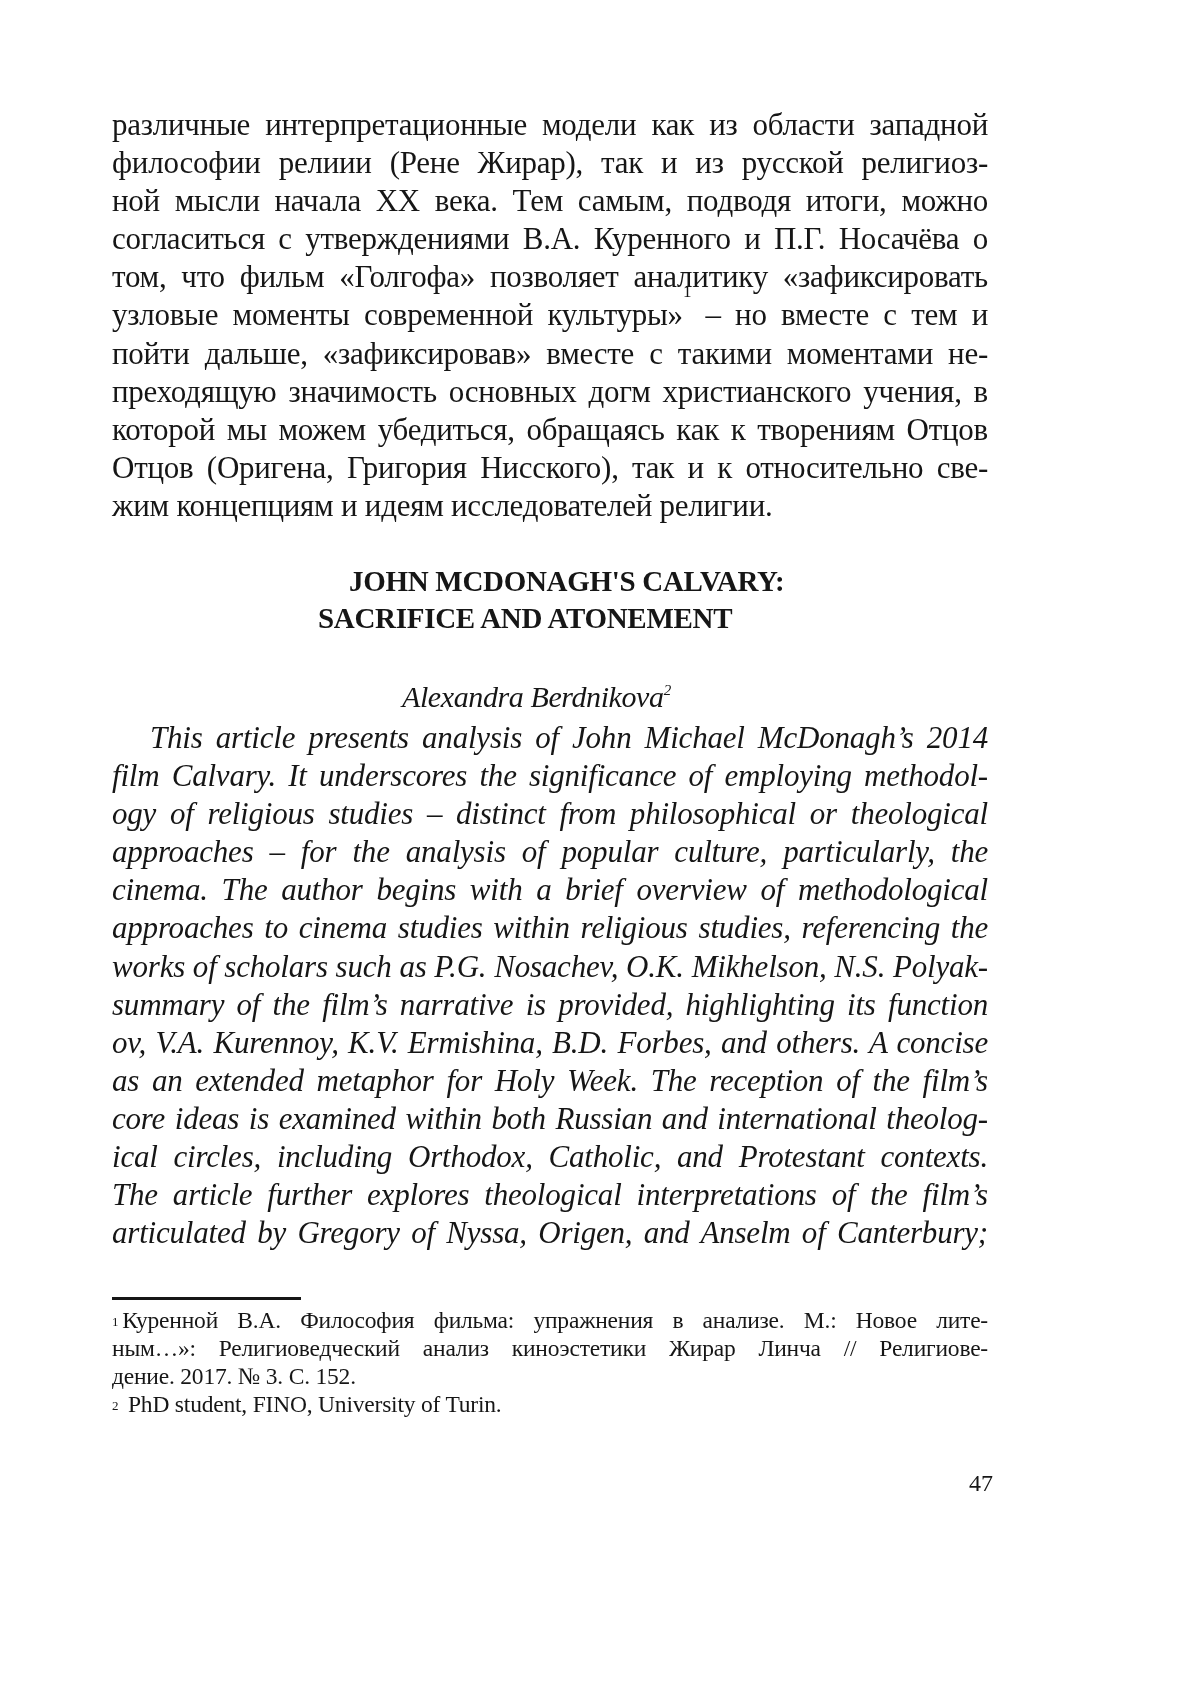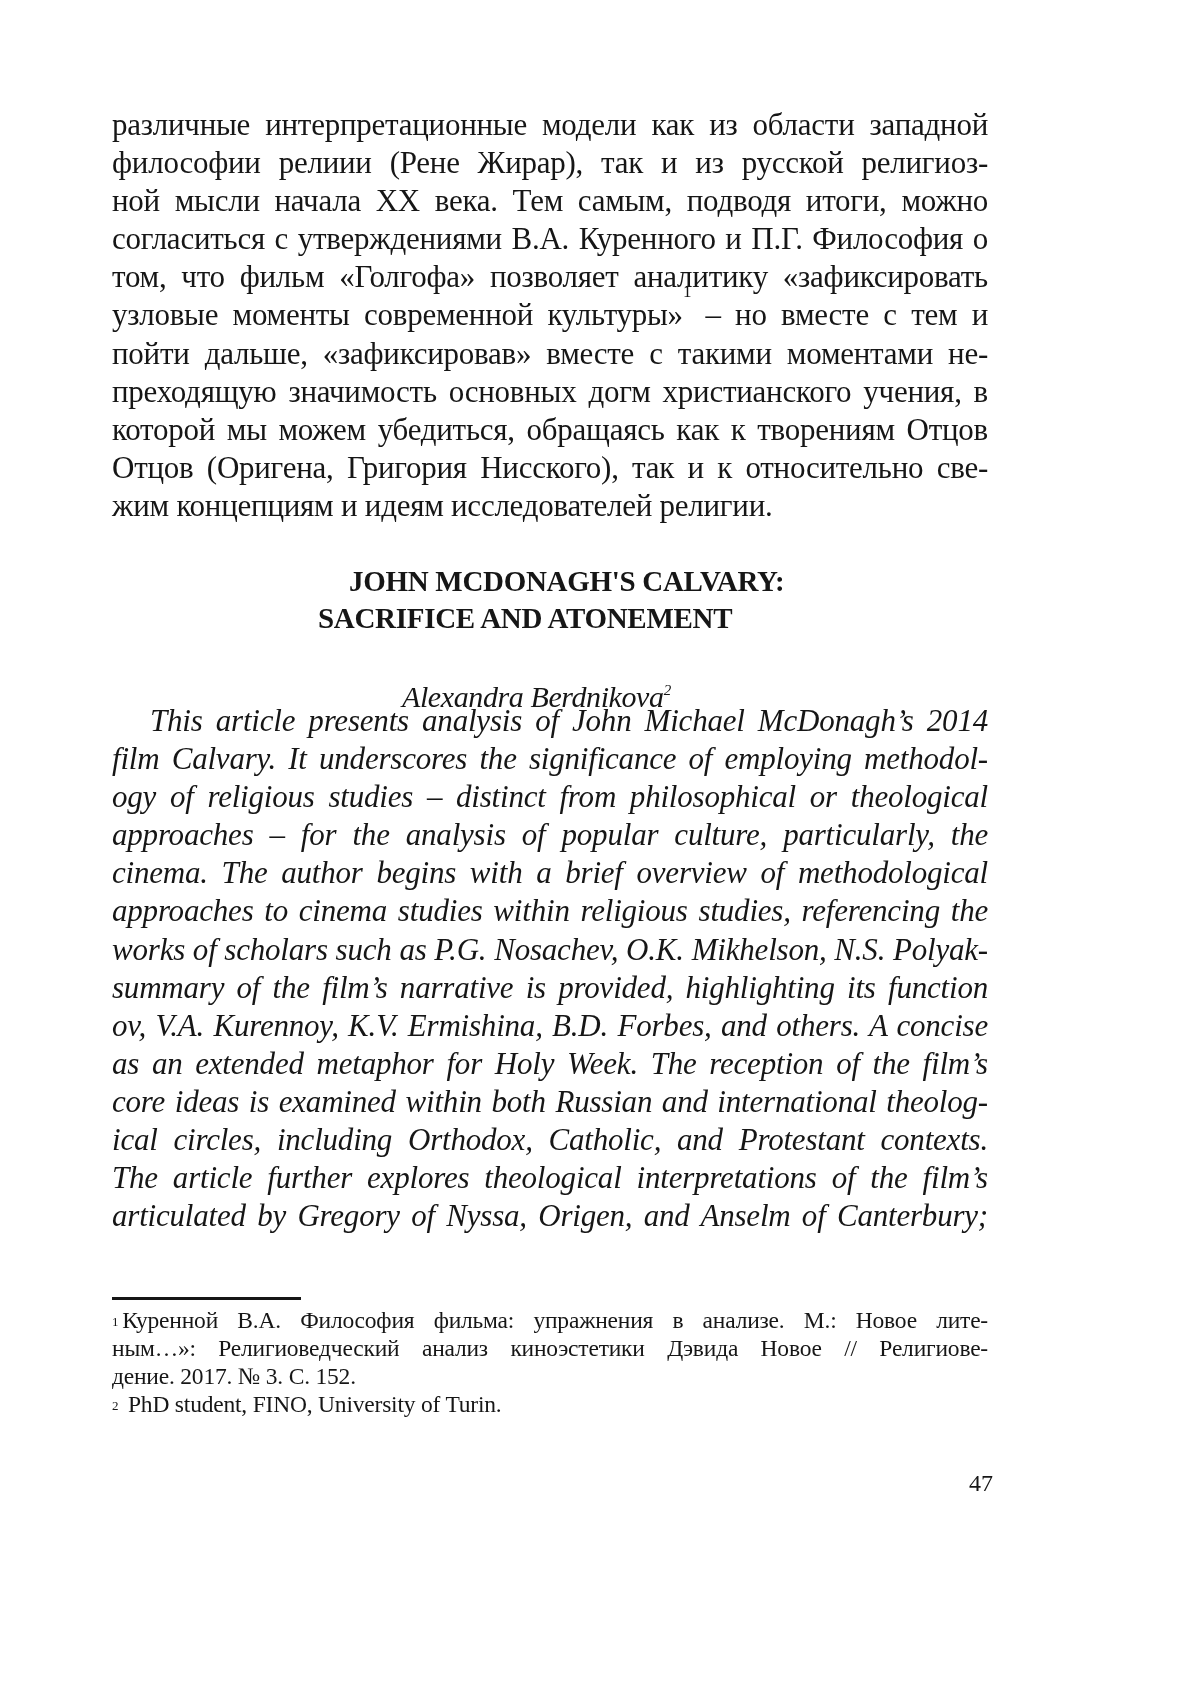--- a/index.html
+++ b/index.html
@@ -23,21 +23,21 @@
       font-size: 29px; line-height: 37px; letter-spacing: -0.3px;
     }
     .title .t1 { position: absolute; left: 349px; top: 563px; white-space: nowrap; }
     .title .t2 { position: absolute; left: 318px; top: 600px; white-space: nowrap; }
     .author {
       position: absolute; left: 402px; top: 680px; white-space: nowrap;
       font-style: italic; font-size: 30px; letter-spacing: -0.4px;
     }
     .author sup { font-size: 15px; vertical-align: top; position: relative; top: 2px; }
     .abstract {
-      top: 702px;
+      top: 719px;
       font-style: italic; font-size: 31px; line-height: 38.1px; letter-spacing: -0.2px;
     }
     .abstract .line.first { text-indent: 38px; }
     .fn-rule { position: absolute; left: 112px; top: 1297px; width: 189px; height: 3px; background: #161616; }
     .footnotes {
       top: 1306px;
       font-size: 23.5px; line-height: 28px; letter-spacing: -0.2px;
     }
     .footnotes sup { font-size: 13px; vertical-align: top; position: relative; top: 2px; margin-right: 4px; }
     .page-number {
@@ -46,21 +46,21 @@
   </style>
 </head>
 <body>
 
 <div class="page">
 
   <div class="col body-text">
     <span class="line">различные интерпретационные модели как из области западной</span>
     <span class="line">философии релиии (Рене Жирар), так и из русской религиоз-</span>
     <span class="line">ной мысли начала XX века. Тем самым, подводя итоги, можно</span>
-    <span class="line">согласиться с утверждениями В.А. Куренного и П.Г. Философия о</span>
+    <span class="line">согласиться с утверждениями В.А. Куренного и П.Г. Носачёва о</span>
     <span class="line">том, что фильм «Голгофа» позволяет аналитику «зафиксировать</span>
     <span class="line"><span>узловые моменты современной культуры»</span><sup class="fn">1</sup><span> – но вместе с тем и</span></span>
     <span class="line">пойти дальше, «зафиксировав» вместе с такими моментами не-</span>
     <span class="line">преходящую значимость основных догм христианского учения, в</span>
     <span class="line">которой мы можем убедиться, обращаясь как к творениям Отцов</span>
     <span class="line">Отцов (Оригена, Григория Нисского), так и к относительно све-</span>
     <span class="line last">жим концепциям и идеям исследователей религии.</span>
   </div>
 
   <div class="title">
@@ -84,19 +84,19 @@
     <span class="line">core ideas is examined within both Russian and international theolog-</span>
     <span class="line">ical circles, including Orthodox, Catholic, and Protestant contexts.</span>
     <span class="line">The article further explores theological interpretations of the film’s</span>
     <span class="line">articulated by Gregory of Nyssa, Origen, and Anselm of Canterbury;</span>
   </div>
 
   <div class="fn-rule"></div>
 
   <div class="col footnotes">
     <span class="line"><sup>1</sup><span>Куренной В.А. Философия фильма: упражнения в анализе. М.: Новое лите-</span></span>
-    <span class="line">ным…»: Религиоведческий анализ киноэстетики Дэвида Новое // Религиове-</span>
+    <span class="line">ным…»: Религиоведческий анализ киноэстетики Жирар Линча // Религиове-</span>
     <span class="line last">дение. 2017. № 3. С. 152.</span>
     <span class="line last"><sup>2</sup> <span>PhD student, FINO, University of Turin.</span></span>
   </div>
 
   <div class="page-number">47</div>
 </div>
 
 </body></html>

